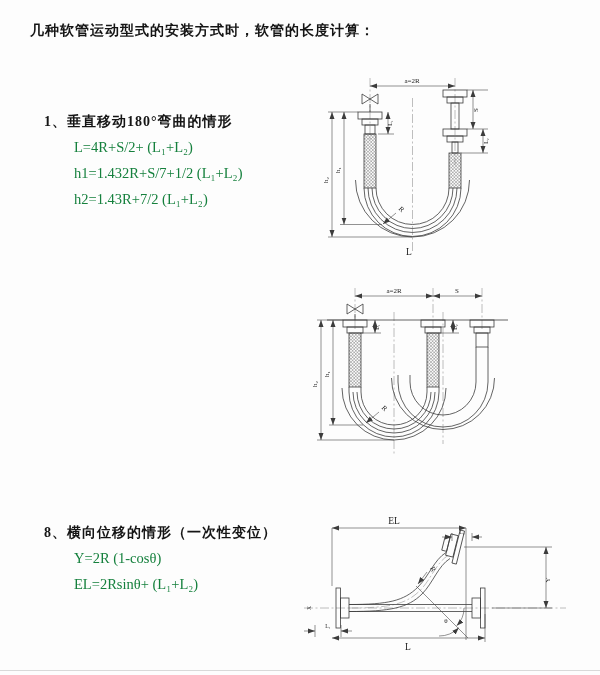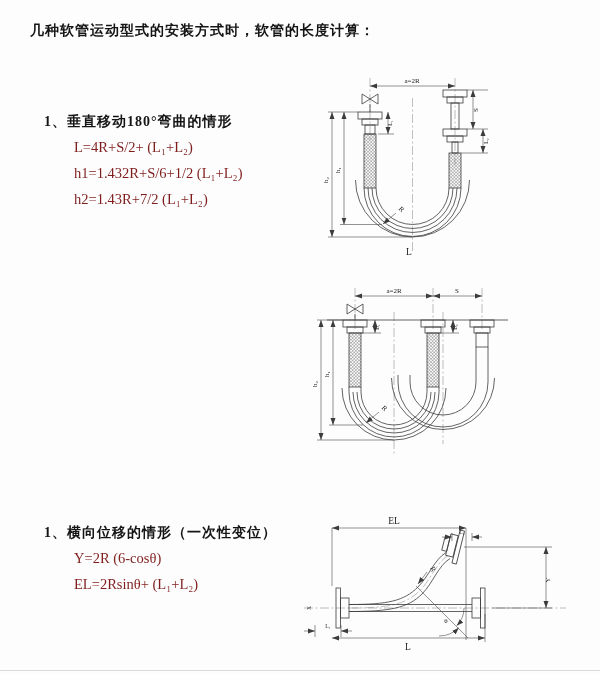--- a/index.html
+++ b/index.html
@@ -1,21 +1,21 @@
 <!DOCTYPE html>
 <html><head>
 <meta charset="utf-8">
 <style>
   html,body{margin:0;padding:0;}
   .page{position:relative;width:600px;height:675px;background:#fdfdfd;overflow:hidden;
         font-family:Liberation Serif, serif;color:#151515;}
   .title{position:absolute;left:30px;top:22px;font-size:14px;font-weight:700;letter-spacing:1px;}
   .sec{position:absolute;left:44px;}
   .sec-h{font-size:14px;font-weight:700;line-height:25px;letter-spacing:1px;white-space:nowrap;}
-  .f{font-size:14.5px;line-height:26px;margin-left:30px;white-space:nowrap;color:#7f1d1d;}
+  .f{font-size:14.5px;line-height:26px;margin-left:30px;white-space:nowrap;color:#15803d;}
   svg.diag{position:absolute;}
   .ln{stroke:#3c3c3c;stroke-width:0.8;fill:none;}
   .br{fill:url(#braid);stroke:#3c3c3c;stroke-width:0.8;}
   .cl line, .cl path{stroke:#8a8a8a;stroke-width:0.55;stroke-dasharray:9 2.5 2 2.5;fill:none;}
   .dg line,.dg path{stroke:#4a4a4a;stroke-width:0.6;fill:none;}
   .dim{marker-start:url(#arr);marker-end:url(#arr);}
   .lead{marker-end:url(#arr);}
   .dt{font-size:7px;fill:#1c1c1c;stroke:none;}
   .dts{font-size:5.5px;fill:#1c1c1c;stroke:none;}
   .dtl{font-size:9.5px;fill:#1c1c1c;stroke:none;}
@@ -24,28 +24,28 @@
 </head>
 <body>
 
 <div class="page">
 
   <div class="title">几种软管运动型式的安装方式时，软管的长度计算：</div>
 
   <div class="sec" style="top:109px">
     <div class="sec-h">1、垂直移动180°弯曲的情形</div>
     <div class="f">L=4R+S/2+ (L₁+L₂)</div>
-    <div class="f">h1=1.432R+S/6+1/2 (L₁+L₂)</div>
+    <div class="f">h1=1.432R+S/7+1/2 (L₁+L₂)</div>
     <div class="f">h2=1.43R+7/2 (L₁+L₂)</div>
   </div>
 
 
   <div class="sec" style="top:520px">
-    <div class="sec-h">1、横向位移的情形（一次性变位）</div>
-    <div class="f">Y=2R (6-cosθ)</div>
+    <div class="sec-h">8、横向位移的情形（一次性变位）</div>
+    <div class="f">Y=2R (1-cosθ)</div>
     <div class="f">EL=2Rsinθ+ (L₁+L₂)</div>
   </div>
 
   <svg class="diag" style="left:312px;top:70px" width="280" height="190" viewBox="0 0 280 190">
     <defs>
       <marker id="arr" viewBox="0 0 7 7" refX="7" refY="3.5" markerWidth="7" markerHeight="7" markerUnits="userSpaceOnUse" orient="auto-start-reverse">
         <path d="M0,1 L7,3.5 L0,6 z" fill="#3c3c3c"></path>
       </marker>
       <pattern id="braid" width="3.2" height="3.2" patternUnits="userSpaceOnUse">
         <path d="M0 3.2 L3.2 0 M0 0 L3.2 3.2" stroke="#6e6e6e" stroke-width="0.45" fill="none"></path>

